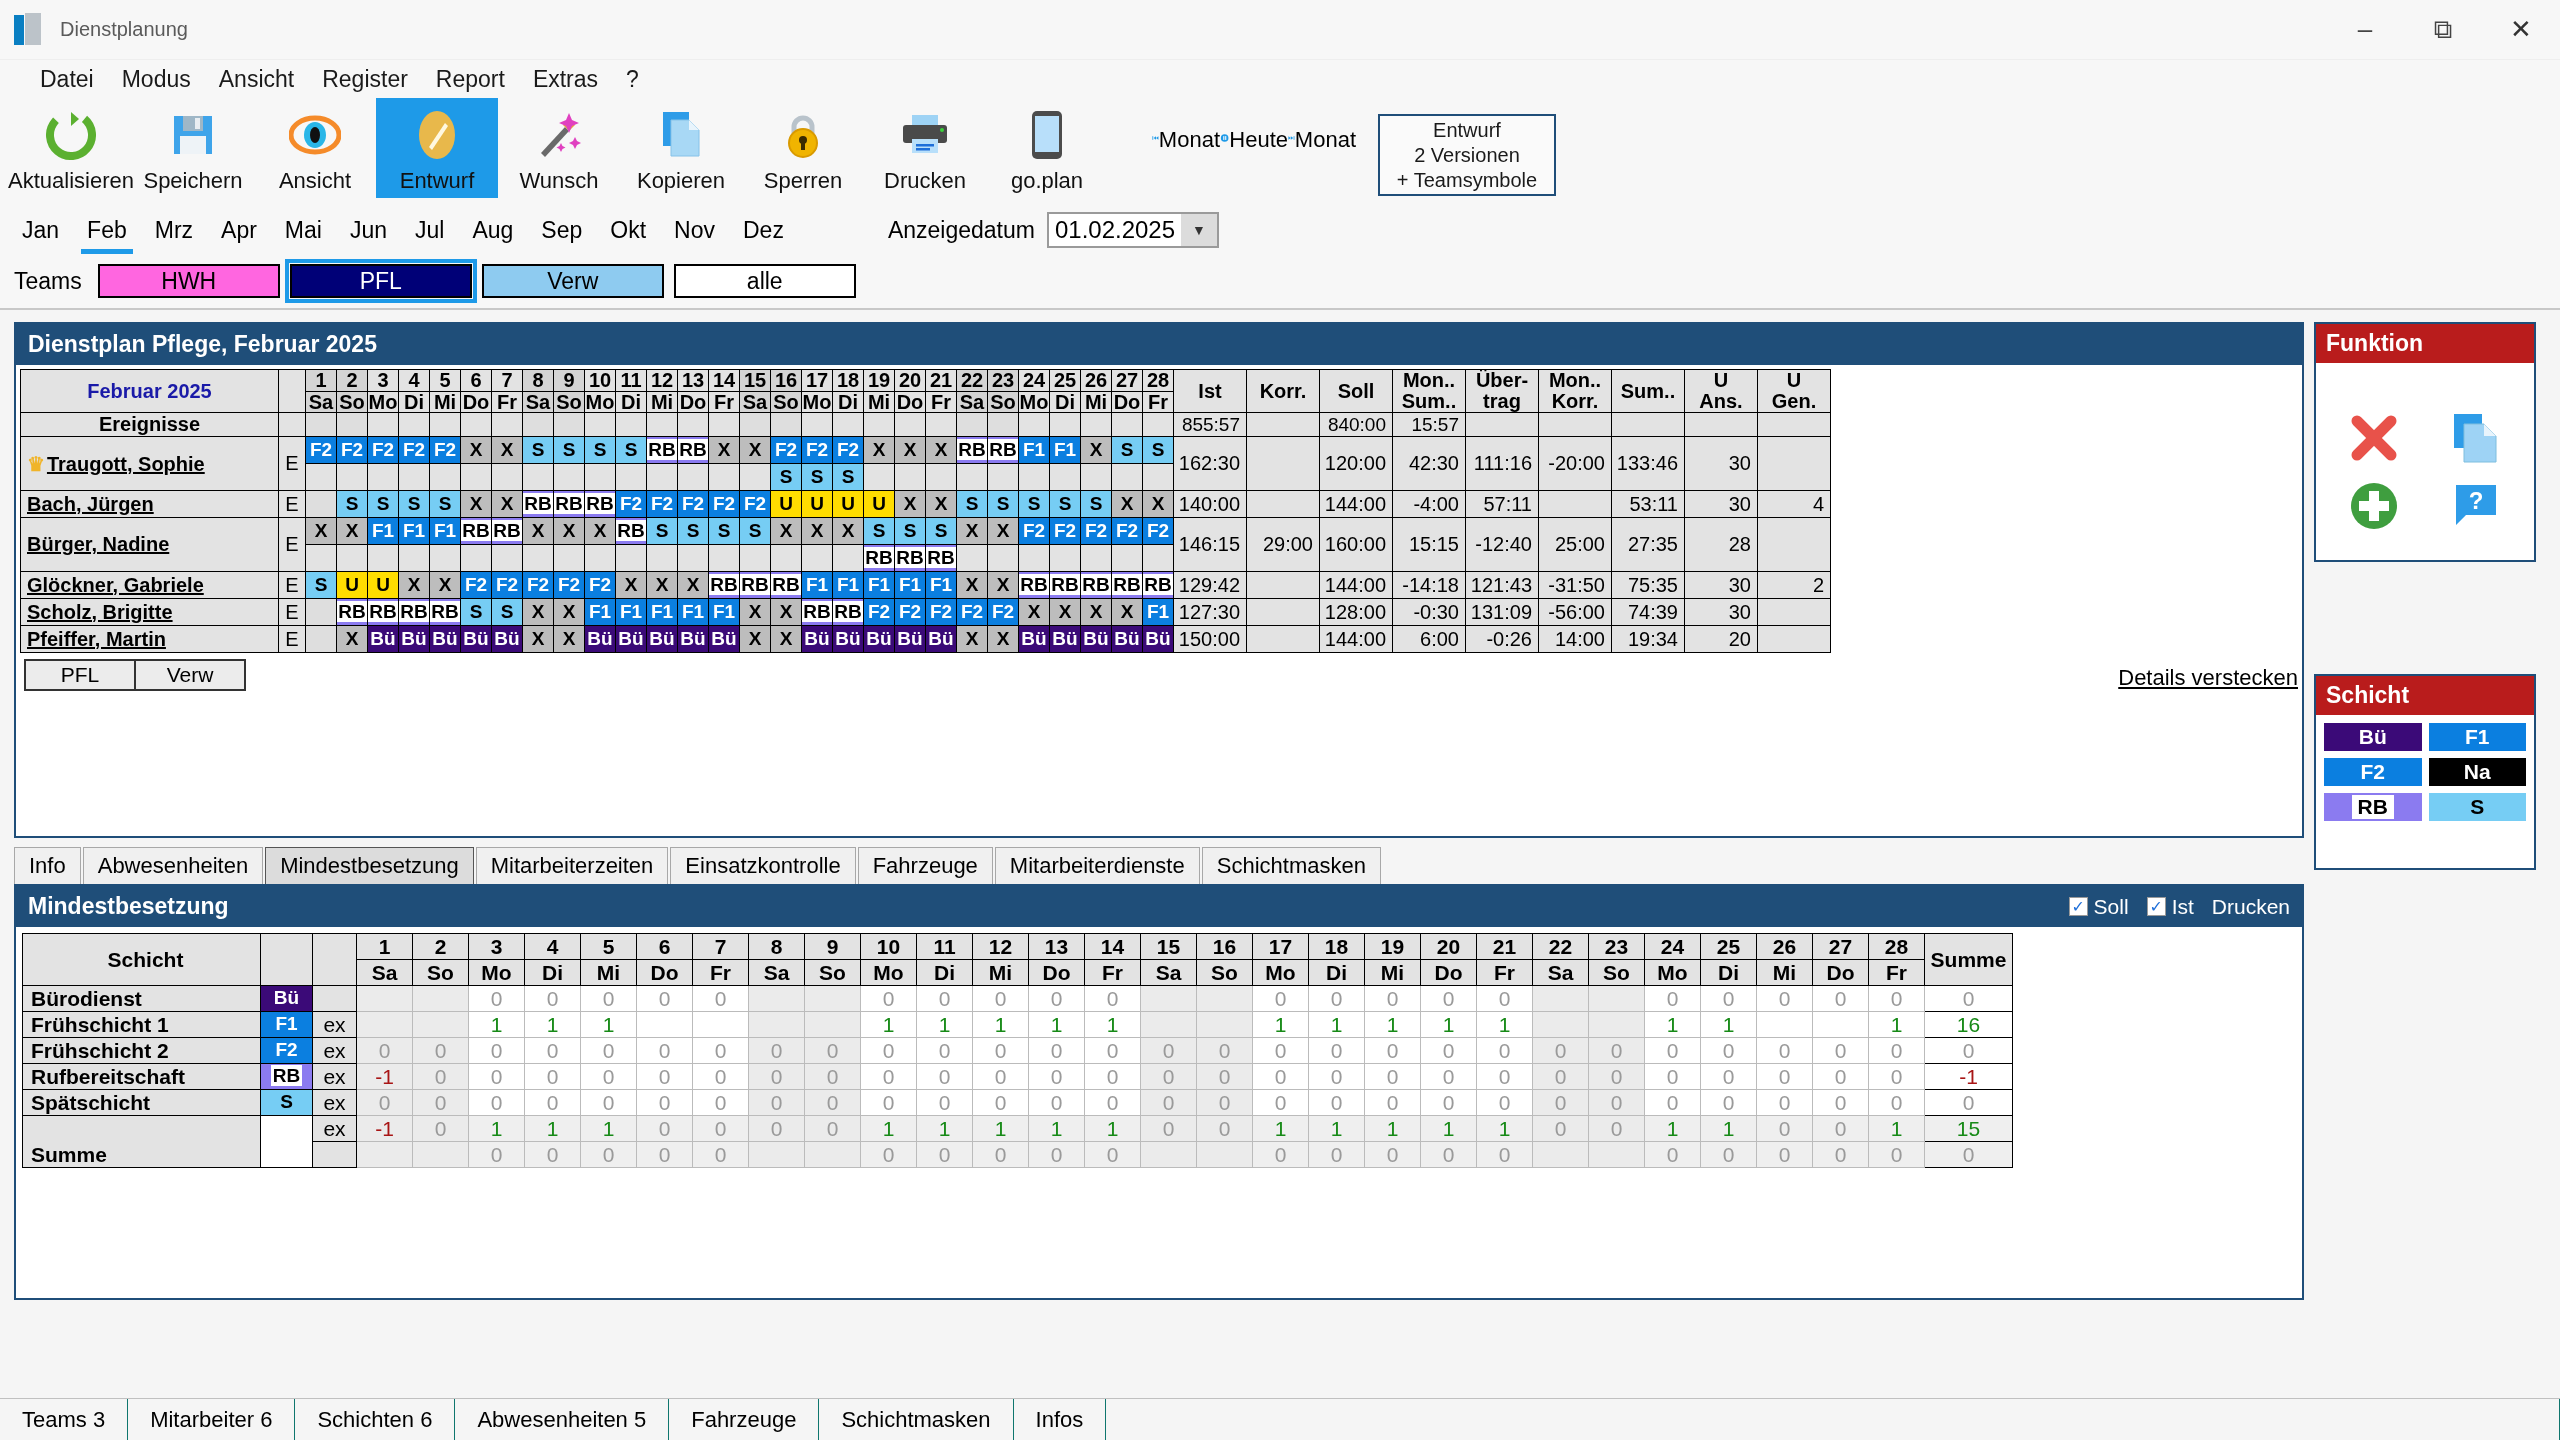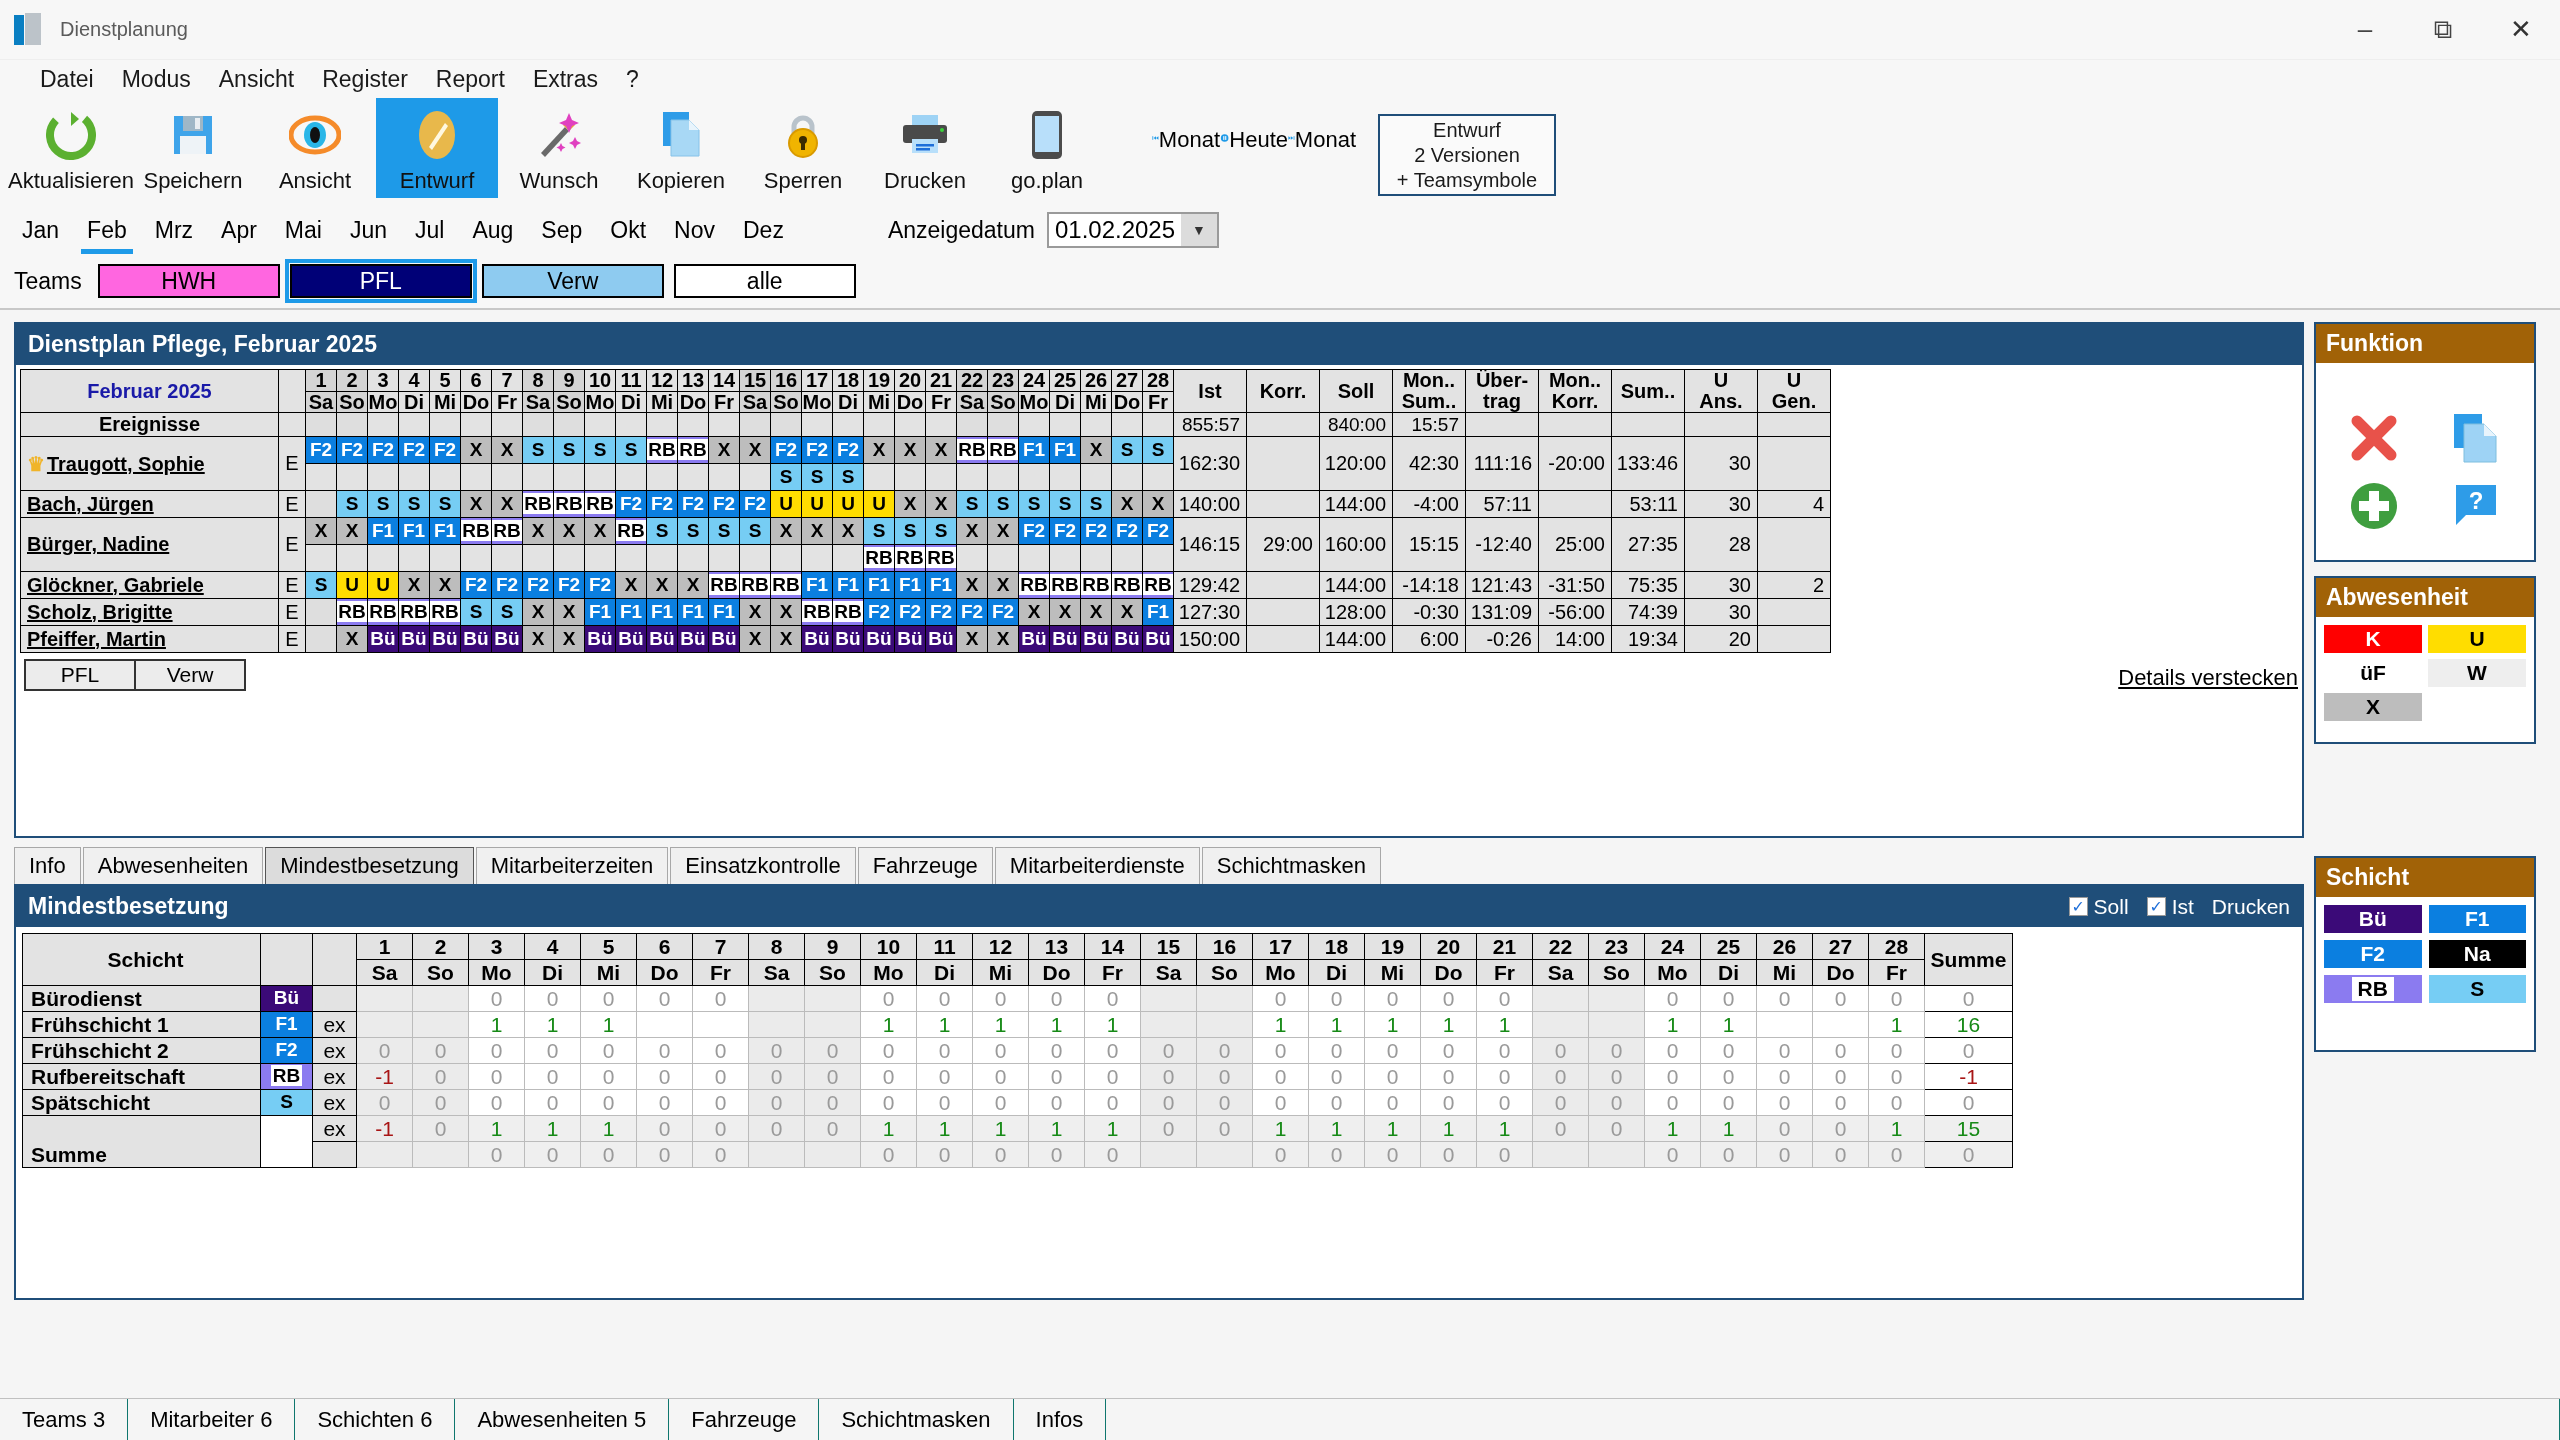--- a/index.html
+++ b/index.html
@@ -48,21 +48,21 @@
   #teamrow { height:56px; display:flex; align-items:center; padding-left:14px; background:#f7f7f7; border-bottom:2px solid #c8c8c8; }
   #teamrow .tl { font-size:23px; margin-right:16px; }
   .teamchip { width:182px; height:34px; display:flex; align-items:center; justify-content:center; font-size:23px; border:2px solid #000; margin-right:10px; }
   .teamchip.sel { outline:4px solid #1e9ae8; outline-offset:1px; }
   
   #bodyarea { display:flex; padding:12px 14px 0 14px; gap:10px; height:1158px; }
   #leftcol { width:2290px; }
   #rightcol { width:222px; display:flex; flex-direction:column; gap:14px; }
   
   .panel { border:2px solid #1f4e79; background:#fff; }
-  .panelhdr { background:#a16207; color:#fff; font-size:23px; font-weight:bold; padding:6px 10px; }
+  .panelhdr { background:#b91c1c; color:#fff; font-size:23px; font-weight:bold; padding:6px 10px; }
   
   #schedbox { border:2px solid #1f4e79; background:#fff; height:516px; }
   #schedhdr { background:#1f4e79; color:#fff; font-weight:bold; font-size:23px; padding:7px 12px; }
   table.grid { border-collapse:collapse; table-layout:fixed; }
   table.grid td, table.grid th { border:1px solid #000; padding:0; font-size:20px; text-align:center; vertical-align:middle; background:#e3e3e3; }
   .namecell { width:258px; text-align:left !important; padding-left:6px !important; font-weight:bold; font-size:22px; }
   .daycol { width:31px; }
   .numcol { width:73px; }
   .monthtitle { color:#1a1aa8; font-weight:bold; font-size:28px; text-align:center !important; padding:4px 0 !important; }
   .weekendhdr { background:#d4d4d4 !important; }
@@ -1463,30 +1463,20 @@
         </div>
         <div class="cellico">
           <svg width="48" height="46" viewBox="0 0 48 46">
               <path d="M4 2 h40 v30 h-30 l-10 10 z" fill="#2e9ce8"></path>
               <text x="24" y="26" font-size="24" font-family="Liberation Sans" fill="#fff" text-anchor="middle" font-weight="bold">?</text>
             </svg>
         </div>
       </div>
     </div>
 
-    <div class="panel" style="height:168px;">
-      <div class="panelhdr">Abwesenheit</div>
-      <div class="abgrid" id="abgrid">
-          <div class="abchip" style="background:#ff0000;color:#ffffff;">K</div>
-          <div class="abchip" style="background:#ffdd00;color:#000000;">U</div>
-          <div class="abchip" style="background:#ffffff;color:#000000;">üF</div>
-          <div class="abchip" style="background:#eeeeee;color:#000000;">W</div>
-          <div class="abchip" style="background:#bdbdbd;color:#000000;">X</div>
-        </div>
-    </div>
 
     <div class="panel" style="height:196px;margin-top:98px;">
       <div class="panelhdr">Schicht</div>
       <div class="shgrid" id="shgrid">
           <div class="shchip" style="background:#3b0a78;color:#ffffff;">Bü</div>
           <div class="shchip" style="background:#0b7fe0;color:#ffffff;">F1</div>
           <div class="shchip" style="background:#0b7fe0;color:#ffffff;">F2</div>
           <div class="shchip" style="background:#000000;color:#ffffff;">Na</div>
           <div class="shchip" style="background:#8b7bf0;color:#000000;">
             <span style="background:#fff;padding:0 6px;">RB</span>

